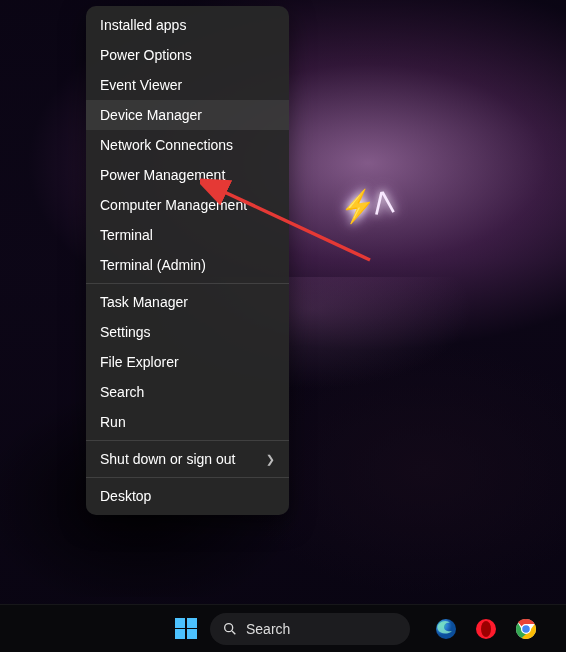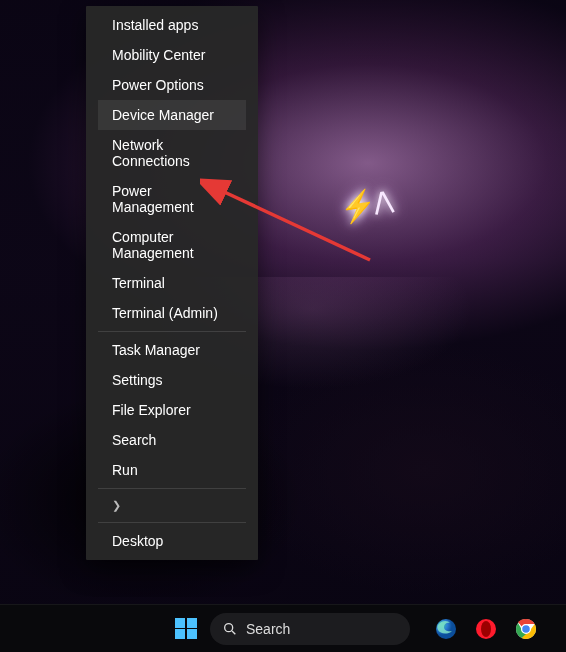--- a/index.html
+++ b/index.html
@@ -34,24 +34,24 @@
       left: 0; right: 0;
       height: 320px;
       background: radial-gradient(ellipse 230px 160px at 25% 70%, rgba(0,0,0,0.85), transparent 70%),
                   radial-gradient(ellipse 270px 180px at 75% 60%, rgba(20,10,25,0.8), transparent 70%),
                   radial-gradient(ellipse 200px 100px at 55% 10%, rgba(180,120,180,0.2), transparent 80%);
     }
     .context-menu {
       position: absolute;
       left: 86px;
       top: 6px;
-      width: 172px;
+      width: 203px;
       background: rgba(40,40,40,0.96);
-      border-radius: 1px;
-      padding: 4px 12px;
+      border-radius: 10px;
+      padding: 4px 0;
       box-shadow: 0 8px 24px rgba(0,0,0,0.5);
       color: #ffffff;
     }
     .menu-item {
       padding: 7px 14px;
       color: #ffffff;
       cursor: default;
       display: flex;
       align-items: center;
       justify-content: space-between;
@@ -126,24 +126,24 @@
 <div class="desktop">
   <div class="clouds"></div>
   <div class="lightning">⚡𐌡</div>
 </div>
 
 <div class="context-menu">
   <div class="menu-item">
       <span>Installed apps</span>
     </div>
   <div class="menu-item">
-      <span>Mobility Center</span>
-    </div>
-  <div class="menu-item">
       <span>Power Options</span>
+    </div>
+  <div class="menu-item">
+      <span>Event Viewer</span>
     </div>
   <div class="menu-item highlighted">
       <span>Device Manager</span>
     </div>
   <div class="menu-item">
       <span>Network Connections</span>
     </div>
   <div class="menu-item">
       <span>Power Management</span>
     </div>
@@ -167,20 +167,21 @@
       <span>File Explorer</span>
     </div>
   <div class="menu-item">
       <span>Search</span>
     </div>
   <div class="menu-item">
       <span>Run</span>
     </div>
   <div class="menu-divider"></div>
   <div class="menu-item">
+    <span>Shut down or sign out</span>
     <span class="chevron">❯</span>
   </div>
   <div class="menu-divider"></div>
   <div class="menu-item">
       <span>Desktop</span>
     </div>
 </div>
 
 <svg class="arrow-annotation" style="left:200px; top:160px;" width="190" height="120">
   <defs>

